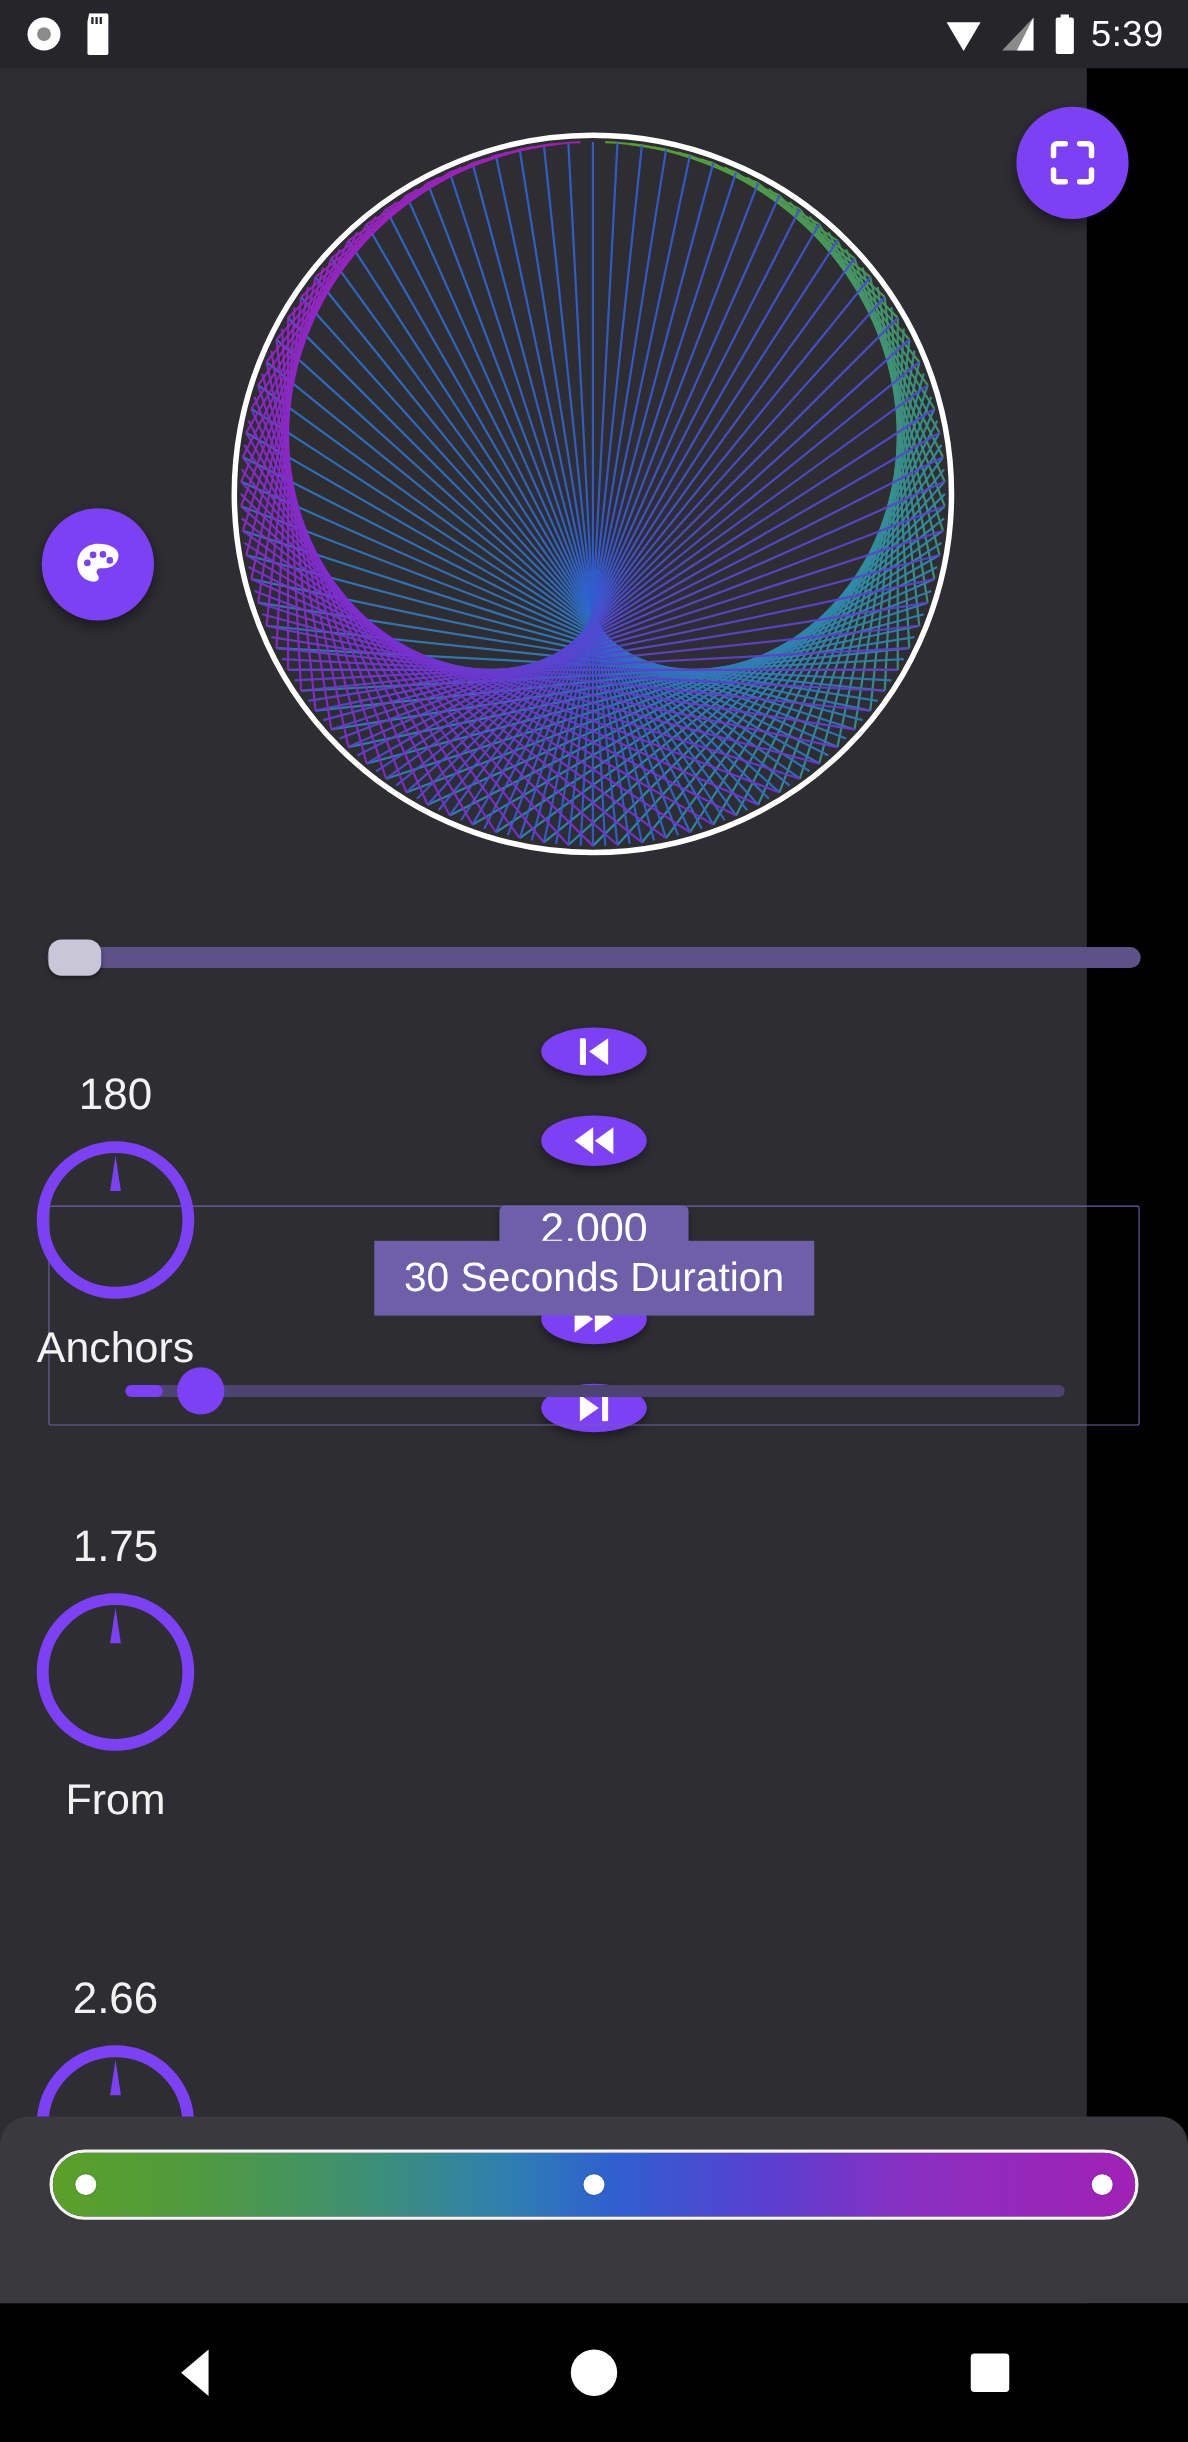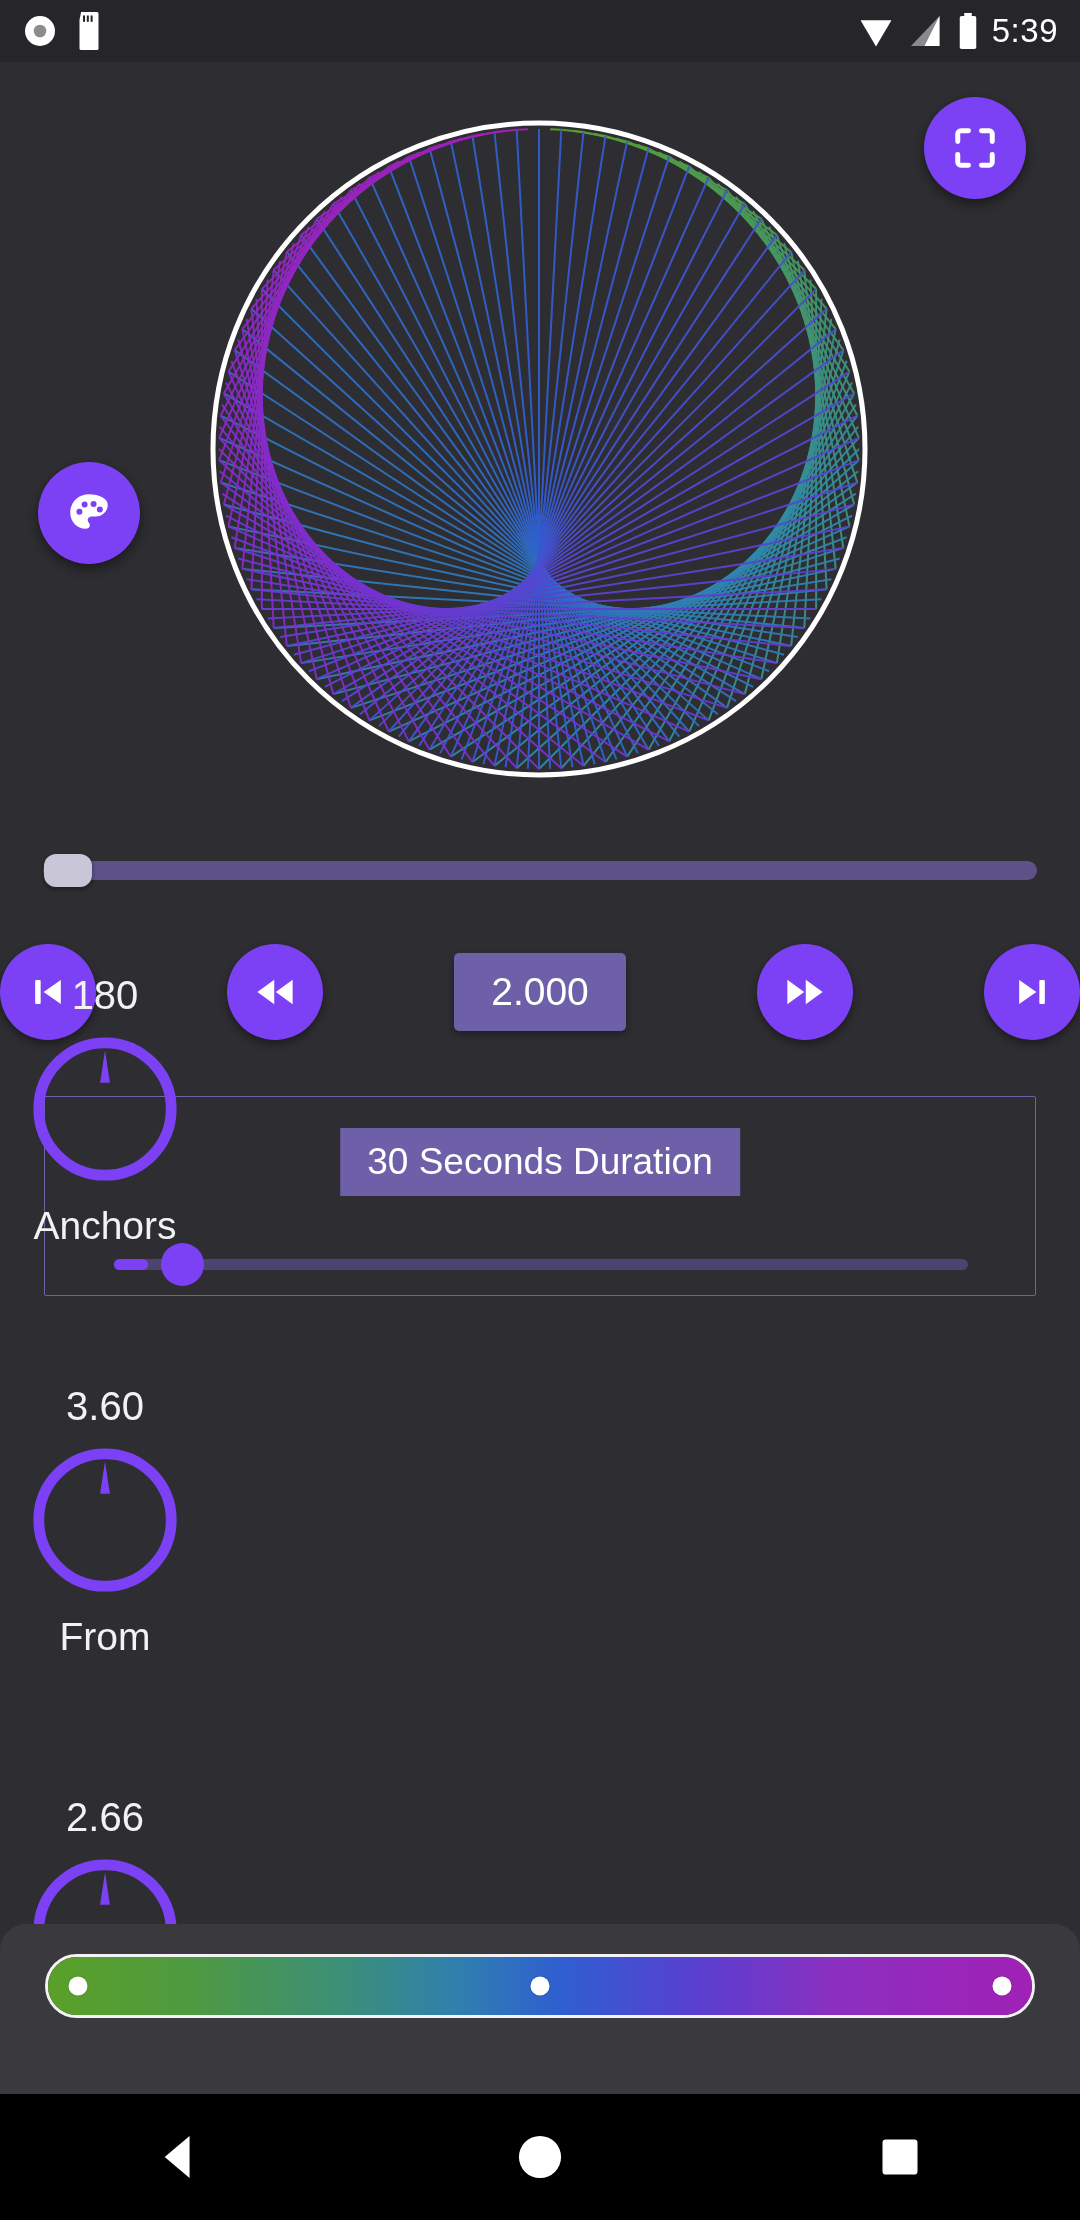--- a/index.html
+++ b/index.html
@@ -4,21 +4,21 @@
 <style>
   * { margin:0; padding:0; box-sizing:border-box; }
   html, body {
     width:1080px; height:2220px;
     background:#000;
     font-family:"Liberation Sans", sans-serif;
     overflow:hidden;
   }
   #screen {
     position:relative;
-    width:1080px; height:2220px;
+    width:988px; height:2220px;
     background:#2e2d31;
   }
 
   
   #status-bar {
     position:absolute; top:0; left:0;
     width:1080px; height:62px;
     background:#262529;
     display:flex; align-items:center;
     padding:0 22px;
@@ -62,20 +62,21 @@
     background:#c9c6d8; border-radius:12px;
     box-shadow:0 2px 5px rgba(0,0,0,0.4);
   }
 
   
   #transport {
     position:absolute; left:0; top:934px;
     width:1080px; height:116px;
     display:flex; align-items:center; justify-content:space-between;
     gap:36px;
+    flex-direction:column;
   }
   .tbtn {
     width:96px; height:96px; border-radius:50%;
     background:#7c41f5; border:none; cursor:pointer;
     display:flex; align-items:center; justify-content:center;
     box-shadow:0 4px 9px rgba(0,0,0,0.4);
   }
   #speed-box {
     width:172px; height:78px;
     background:#6d5fa8; border-radius:5px;
@@ -474,21 +475,21 @@
     <div class="knob-col">
       <div class="knob-value">180</div>
       <svg class="knob-dial" viewBox="0 0 100 100">
         <circle cx="50" cy="50" r="43" fill="none" stroke="#7c41f5" stroke-width="7"></circle>
         <path d="M50 12 L53.2 33 L46.8 33 Z" fill="#7c41f5" transform="rotate(0 50 50)"></path>
       </svg>
       <div class="knob-label">Anchors</div>
     </div>
 
     <div class="knob-col">
-      <div class="knob-value">3.60</div>
+      <div class="knob-value">1.75</div>
       <svg class="knob-dial" viewBox="0 0 100 100">
         <circle cx="50" cy="50" r="43" fill="none" stroke="#7c41f5" stroke-width="7"></circle>
         <path d="M50 12 L53.2 33 L46.8 33 Z" fill="#7c41f5" transform="rotate(0 50 50)"></path>
       </svg>
       <div class="knob-label">From</div>
     </div>
 
     <div class="knob-col">
       <div class="knob-value">2.66</div>
       <svg class="knob-dial" viewBox="0 0 100 100">

